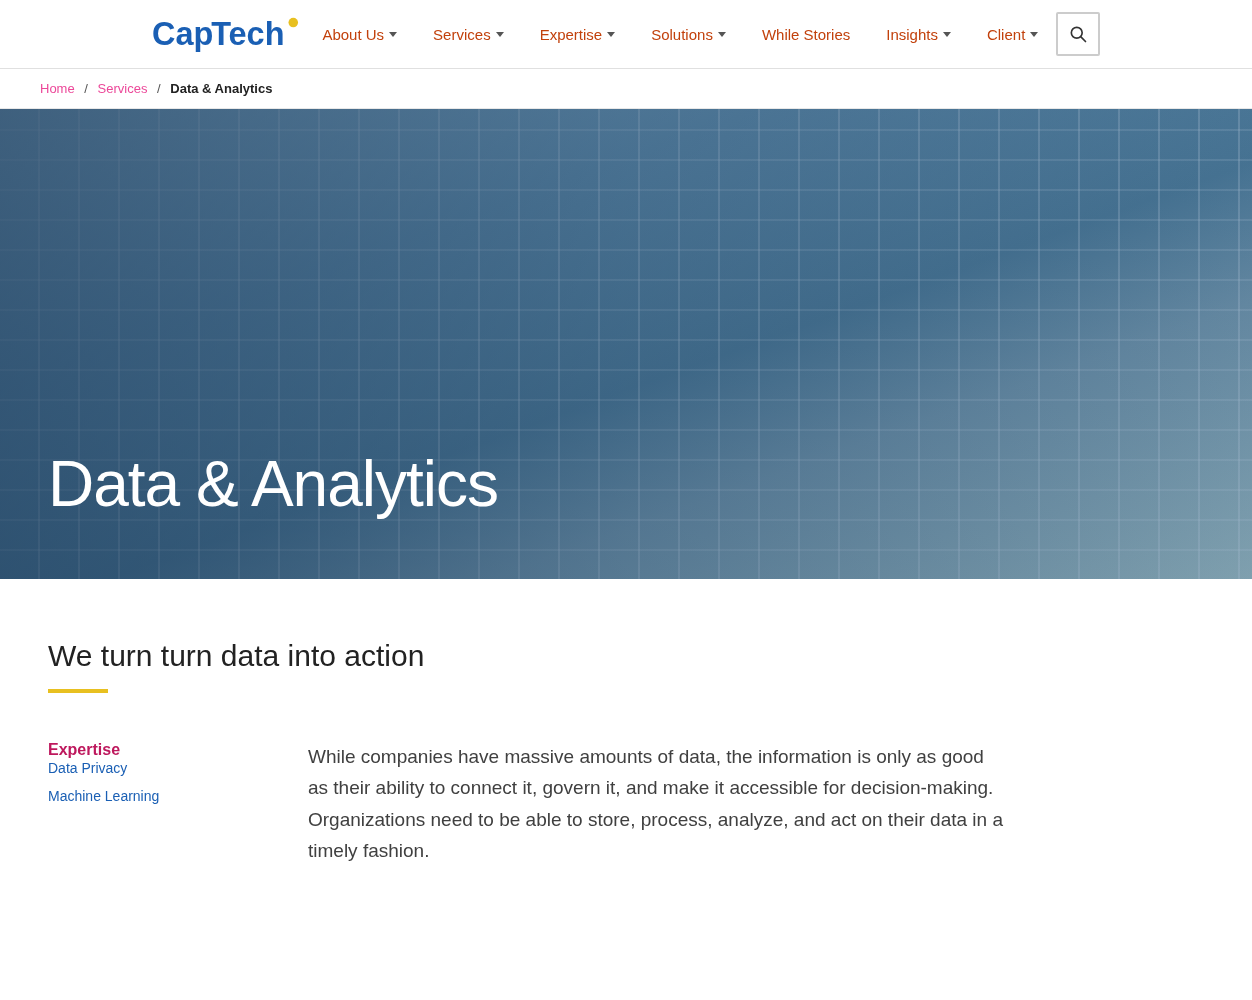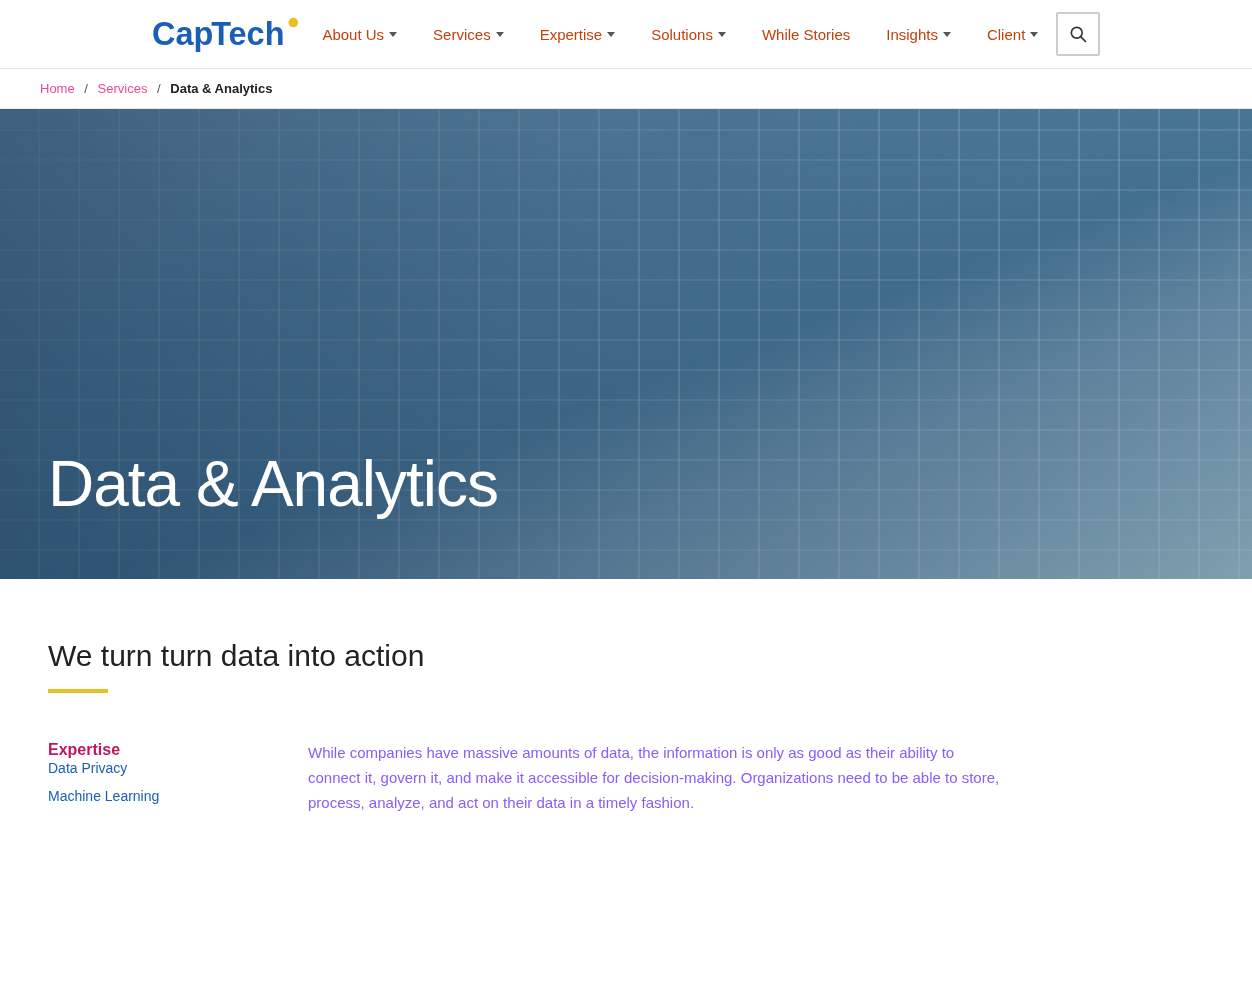--- a/index.html
+++ b/index.html
@@ -206,23 +206,23 @@
       color: #1a5fb4;
       text-decoration: none;
     }
 
     
     .body-text {
       flex: 1;
       max-width: 700px;
     }
     .body-paragraph {
-      font-size: 15px;
+      font-size: 19px;
       line-height: 1.65;
-      color: #8b5cf6;
+      color: #404040;
       margin-bottom: 24px;
     }
 
     
     .captech-logo {
       display: flex;
       align-items: center;
       gap: 0;
     }
     .captech-logo-svg {

